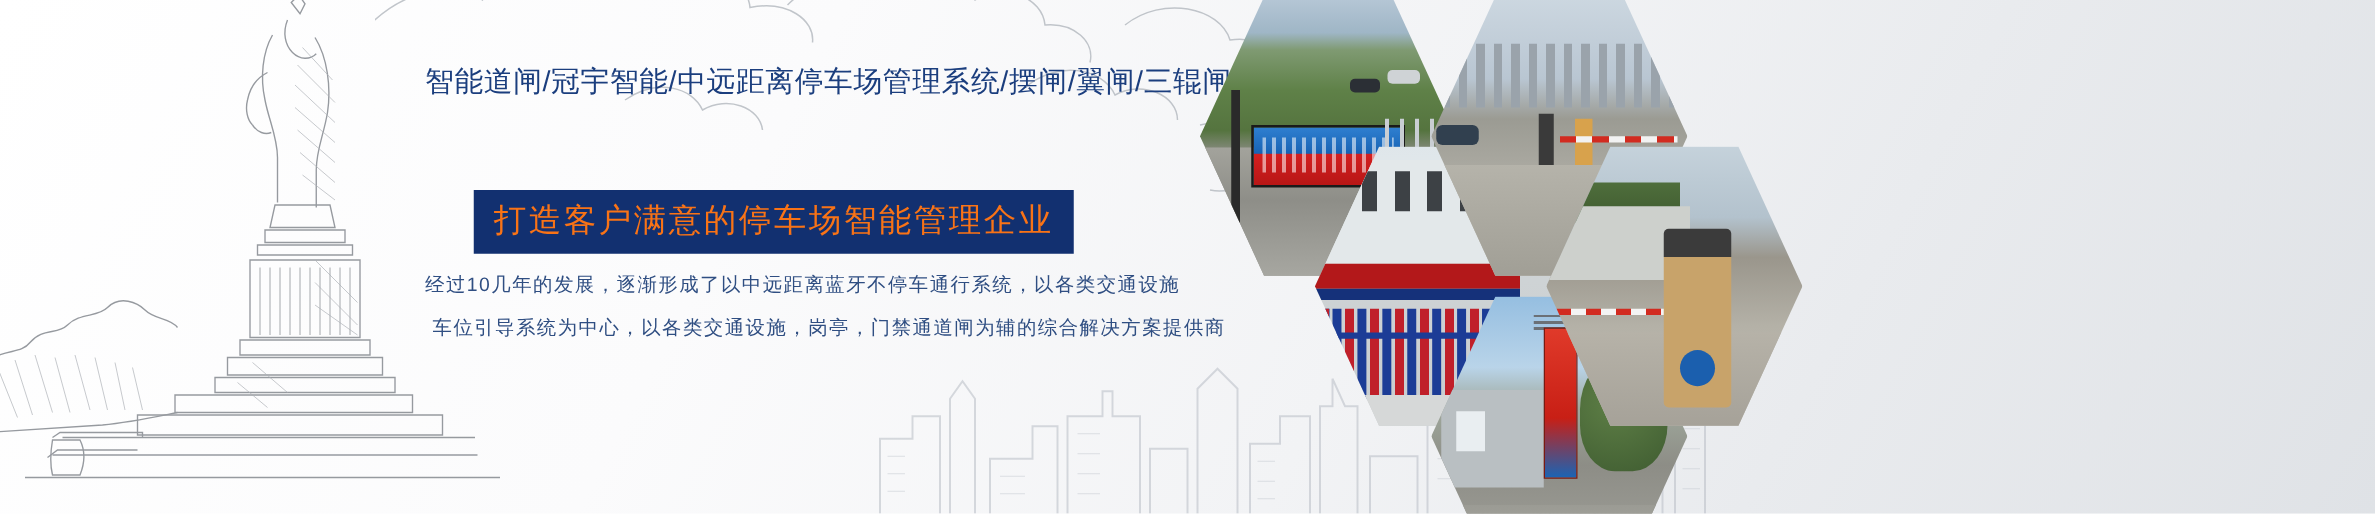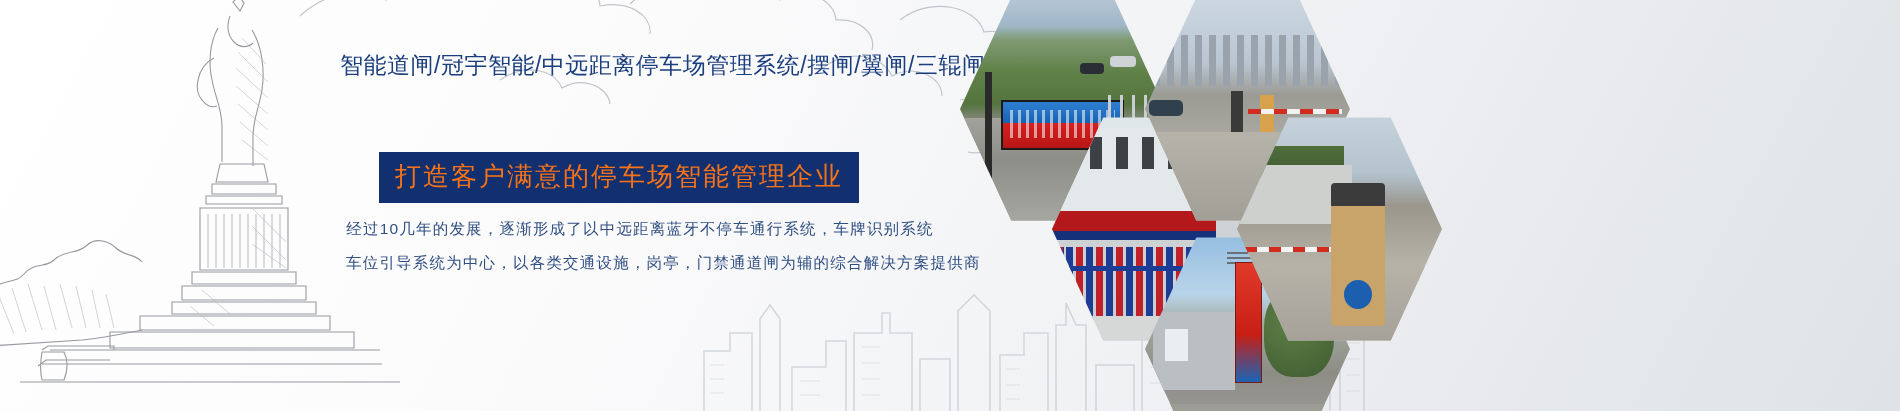--- a/index.html
+++ b/index.html
@@ -216,21 +216,21 @@
     </g>
   </svg>
 
   <div class="textblock">
     <div class="kicker">智能道闸/冠宇智能/中远距离停车场管理系统/摆闸/翼闸/三辊闸</div>
 
 
     <div class="sloganbar">打造客户满意的停车场智能管理企业</div>
 
     <div class="para">
-      <span class="ln">经过10几年的发展，逐渐形成了以中远距离蓝牙不停车通行系统，车牌识别系统</span>
+      <span class="ln">经过10几年的发展，逐渐形成了以中远距离蓝牙不停车通行系统，以各类交通设施</span>
       <span class="ln l2">车位引导系统为中心，以各类交通设施，岗亭，门禁通道闸为辅的综合解决方案提供商</span>
     </div>
   </div>
 
   <div class="collage">
 
     <div class="hex hex-a">
       <div class="ph phA">
         <div class="road"></div>
         <div class="car1"></div>

